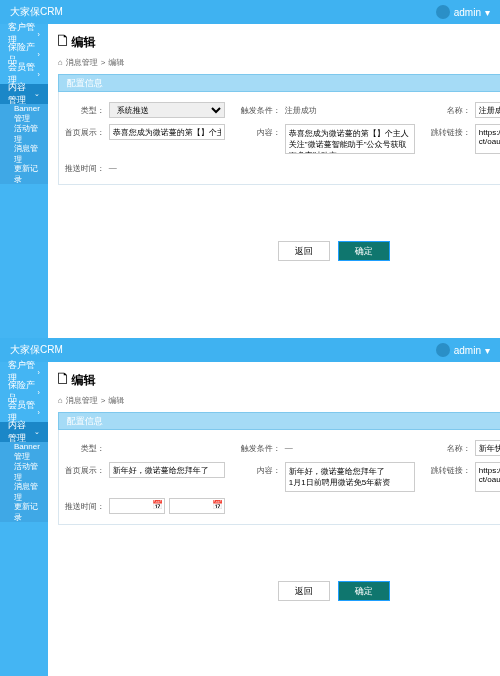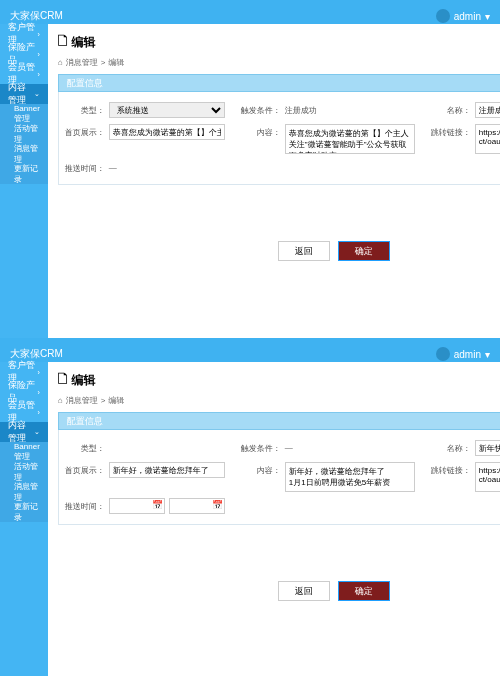--- a/index.html
+++ b/index.html
@@ -1,18 +1,18 @@
 <!DOCTYPE html>
 <html><head>
 <meta charset="utf-8">
 <style>
 *{box-sizing:border-box;margin:0;padding:0;font-family:"Microsoft YaHei",Arial,sans-serif}
 body{background:#fff;font-size:9px}
 .app{width:500px}
-.topbar{height:24px;background:#3fb2f1;display:flex;align-items:flex-end;justify-content:space-between;padding:1px 10px;color:#fff;font-size:10px}
+.topbar{height:24px;background:#3fb2f1;display:flex;align-items:center;justify-content:space-between;padding:10px 10px;color:#fff;font-size:10px}
 .user{display:flex;align-items:center;gap:4px}
 .avatar{width:14px;height:14px;border-radius:50%;background:#2a8fc7;display:inline-block}
 .body{display:flex}
 .sidebar{width:80px;background:#44b5f3;min-height:314px}
 .sitem{height:20px;display:flex;align-items:center;justify-content:space-between;padding:0 8px;color:#fff;font-size:9px;cursor:pointer}
 .sitem.dark{background:#1b87c8}
 .sitem.act{background:#2c6ea0}
 .sitem.sub{background:#3fa8e6;padding-left:14px;font-size:8px}
 .chev{font-size:7px}
 .main{flex:1;padding:8px 10px;background:#fff}
@@ -25,21 +25,21 @@
 .lbl{width:42px;text-align:right;font-size:8px;color:#555;padding-top:3px}
 .sel,.inp{height:16px;border:1px solid #ccc;font-size:8px;padding:0 3px;width:116px}
 .ta{border:1px solid #ccc;font-size:8px;padding:3px;width:130px;height:30px;resize:none}
 .stat{font-size:8px;color:#555;padding-top:3px}
 .dates{display:flex;gap:4px}
 .dinp{width:56px;height:16px;border:1px solid #ccc;font-size:8px;padding:0 16px 0 3px;background:#fff}
 .dwrap{position:relative}
 .cal{position:absolute;right:2px;top:2px;width:10px;height:10px;color:#aaa;font-size:9px}
 .btns{display:flex;justify-content:center;gap:8px;margin-top:56px;padding-bottom:10px}
 .btn{height:20px;padding:0 16px;font-size:9px;border:1px solid #ccc;background:#fff;cursor:pointer}
-.btn.pri{background:#7f1d1d;color:#fff;border-color:#1e9fff}
+.btn.pri{background:#0f766e;color:#fff;border-color:#1e9fff}
 </style>
 </head>
 <body>
 
 <div id="root">
     <div class="app">
       <div class="topbar">
         <span>大家保CRM</span>
         <div class="user">
           <span class="avatar"></span>

